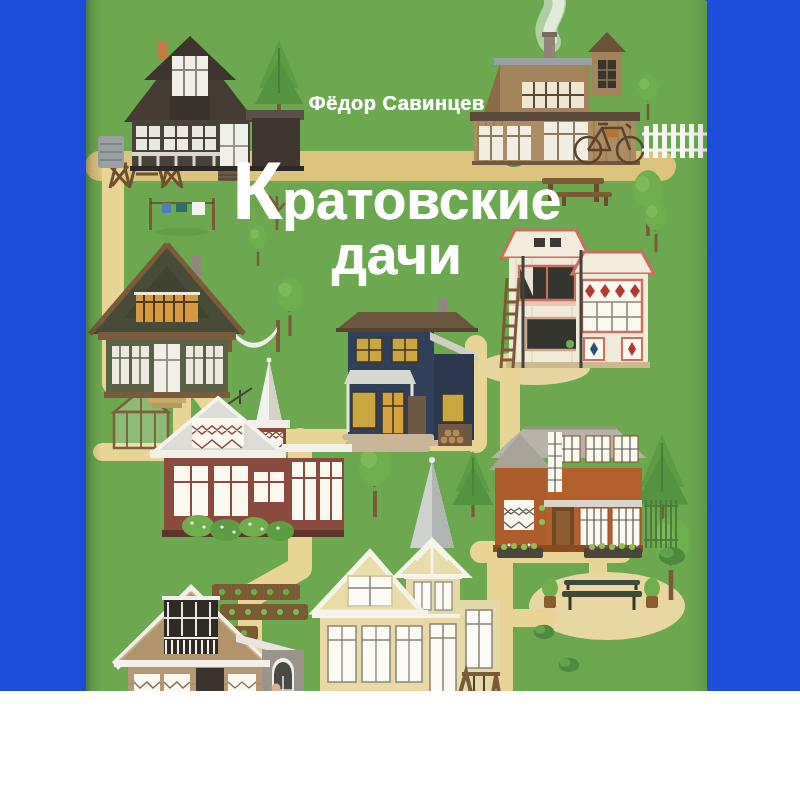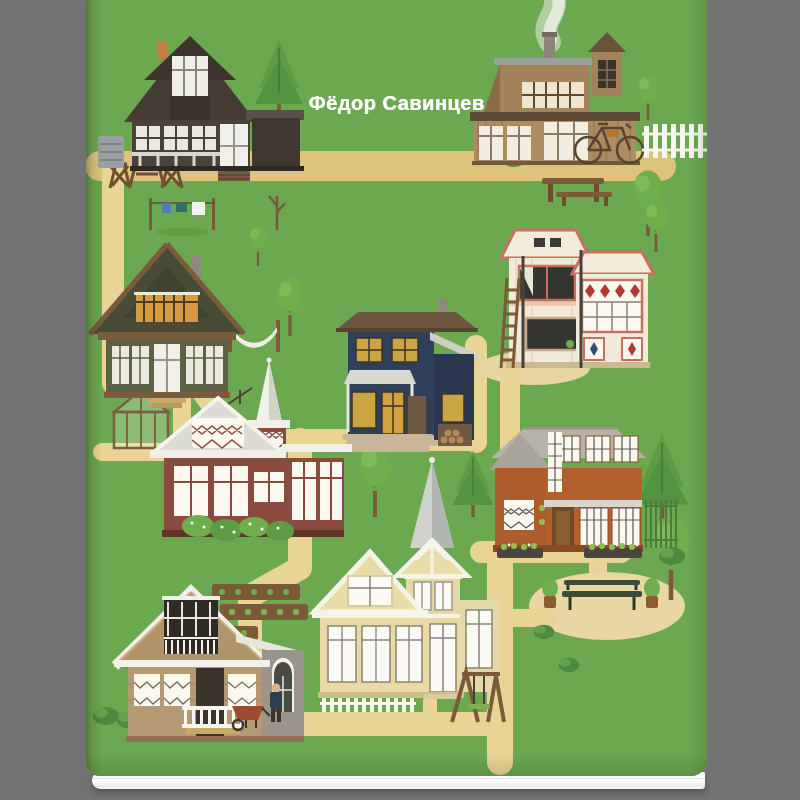--- a/index.html
+++ b/index.html
@@ -1,16 +1,16 @@
 <!DOCTYPE html>
 <html><head>
 <meta charset="utf-8">
 <style>
   html,body{margin:0;padding:0;background:#ffffff;}
-  .stage{position:relative;width:800px;height:800px;background:#737373;overflow:hidden;
+  .stage{position:relative;width:800px;height:691px;background:#1d4ed8;overflow:hidden;
          font-family:"Liberation Sans", sans-serif;}
   .book{position:absolute;left:86px;top:0;width:621px;height:776px;
         background:#6ba84f;border-radius:3px 3px 16px 14px;overflow:hidden;}
   .book svg{position:absolute;left:0;top:0;}
   .spine-shade{position:absolute;inset:0;pointer-events:none;
     background:
       linear-gradient(90deg, rgba(0,0,0,0.28) 0px, rgba(0,0,0,0.10) 6px, rgba(0,0,0,0) 16px),
       linear-gradient(90deg, rgba(0,0,0,0) 97%, rgba(0,0,0,0.10) 100%),
       linear-gradient(0deg, rgba(0,0,0,0.12) 0%, rgba(0,0,0,0) 3%);}
   .pages{position:absolute;left:92px;top:772px;width:613px;height:17px;
@@ -550,15 +550,19 @@
           <ellipse cx="566" cy="588" rx="8" ry="10" fill="#6fae4c"></ellipse>
           <rect x="560" y="596" width="12" height="12" rx="2" fill="#8a5c30"></rect>
         </g>
       </g>
     </svg>
 
     <div class="spine-shade"></div>
 
     <div class="cover-text author">Фёдор Савинцев</div>
 
+    <div class="cover-text title">
+      <span class="line1"><span class="initial">К</span><span>ратовские</span></span>
+      <span class="line2">дачи</span>
+    </div>
 
   </div>
 </div>
 
 </body></html>

